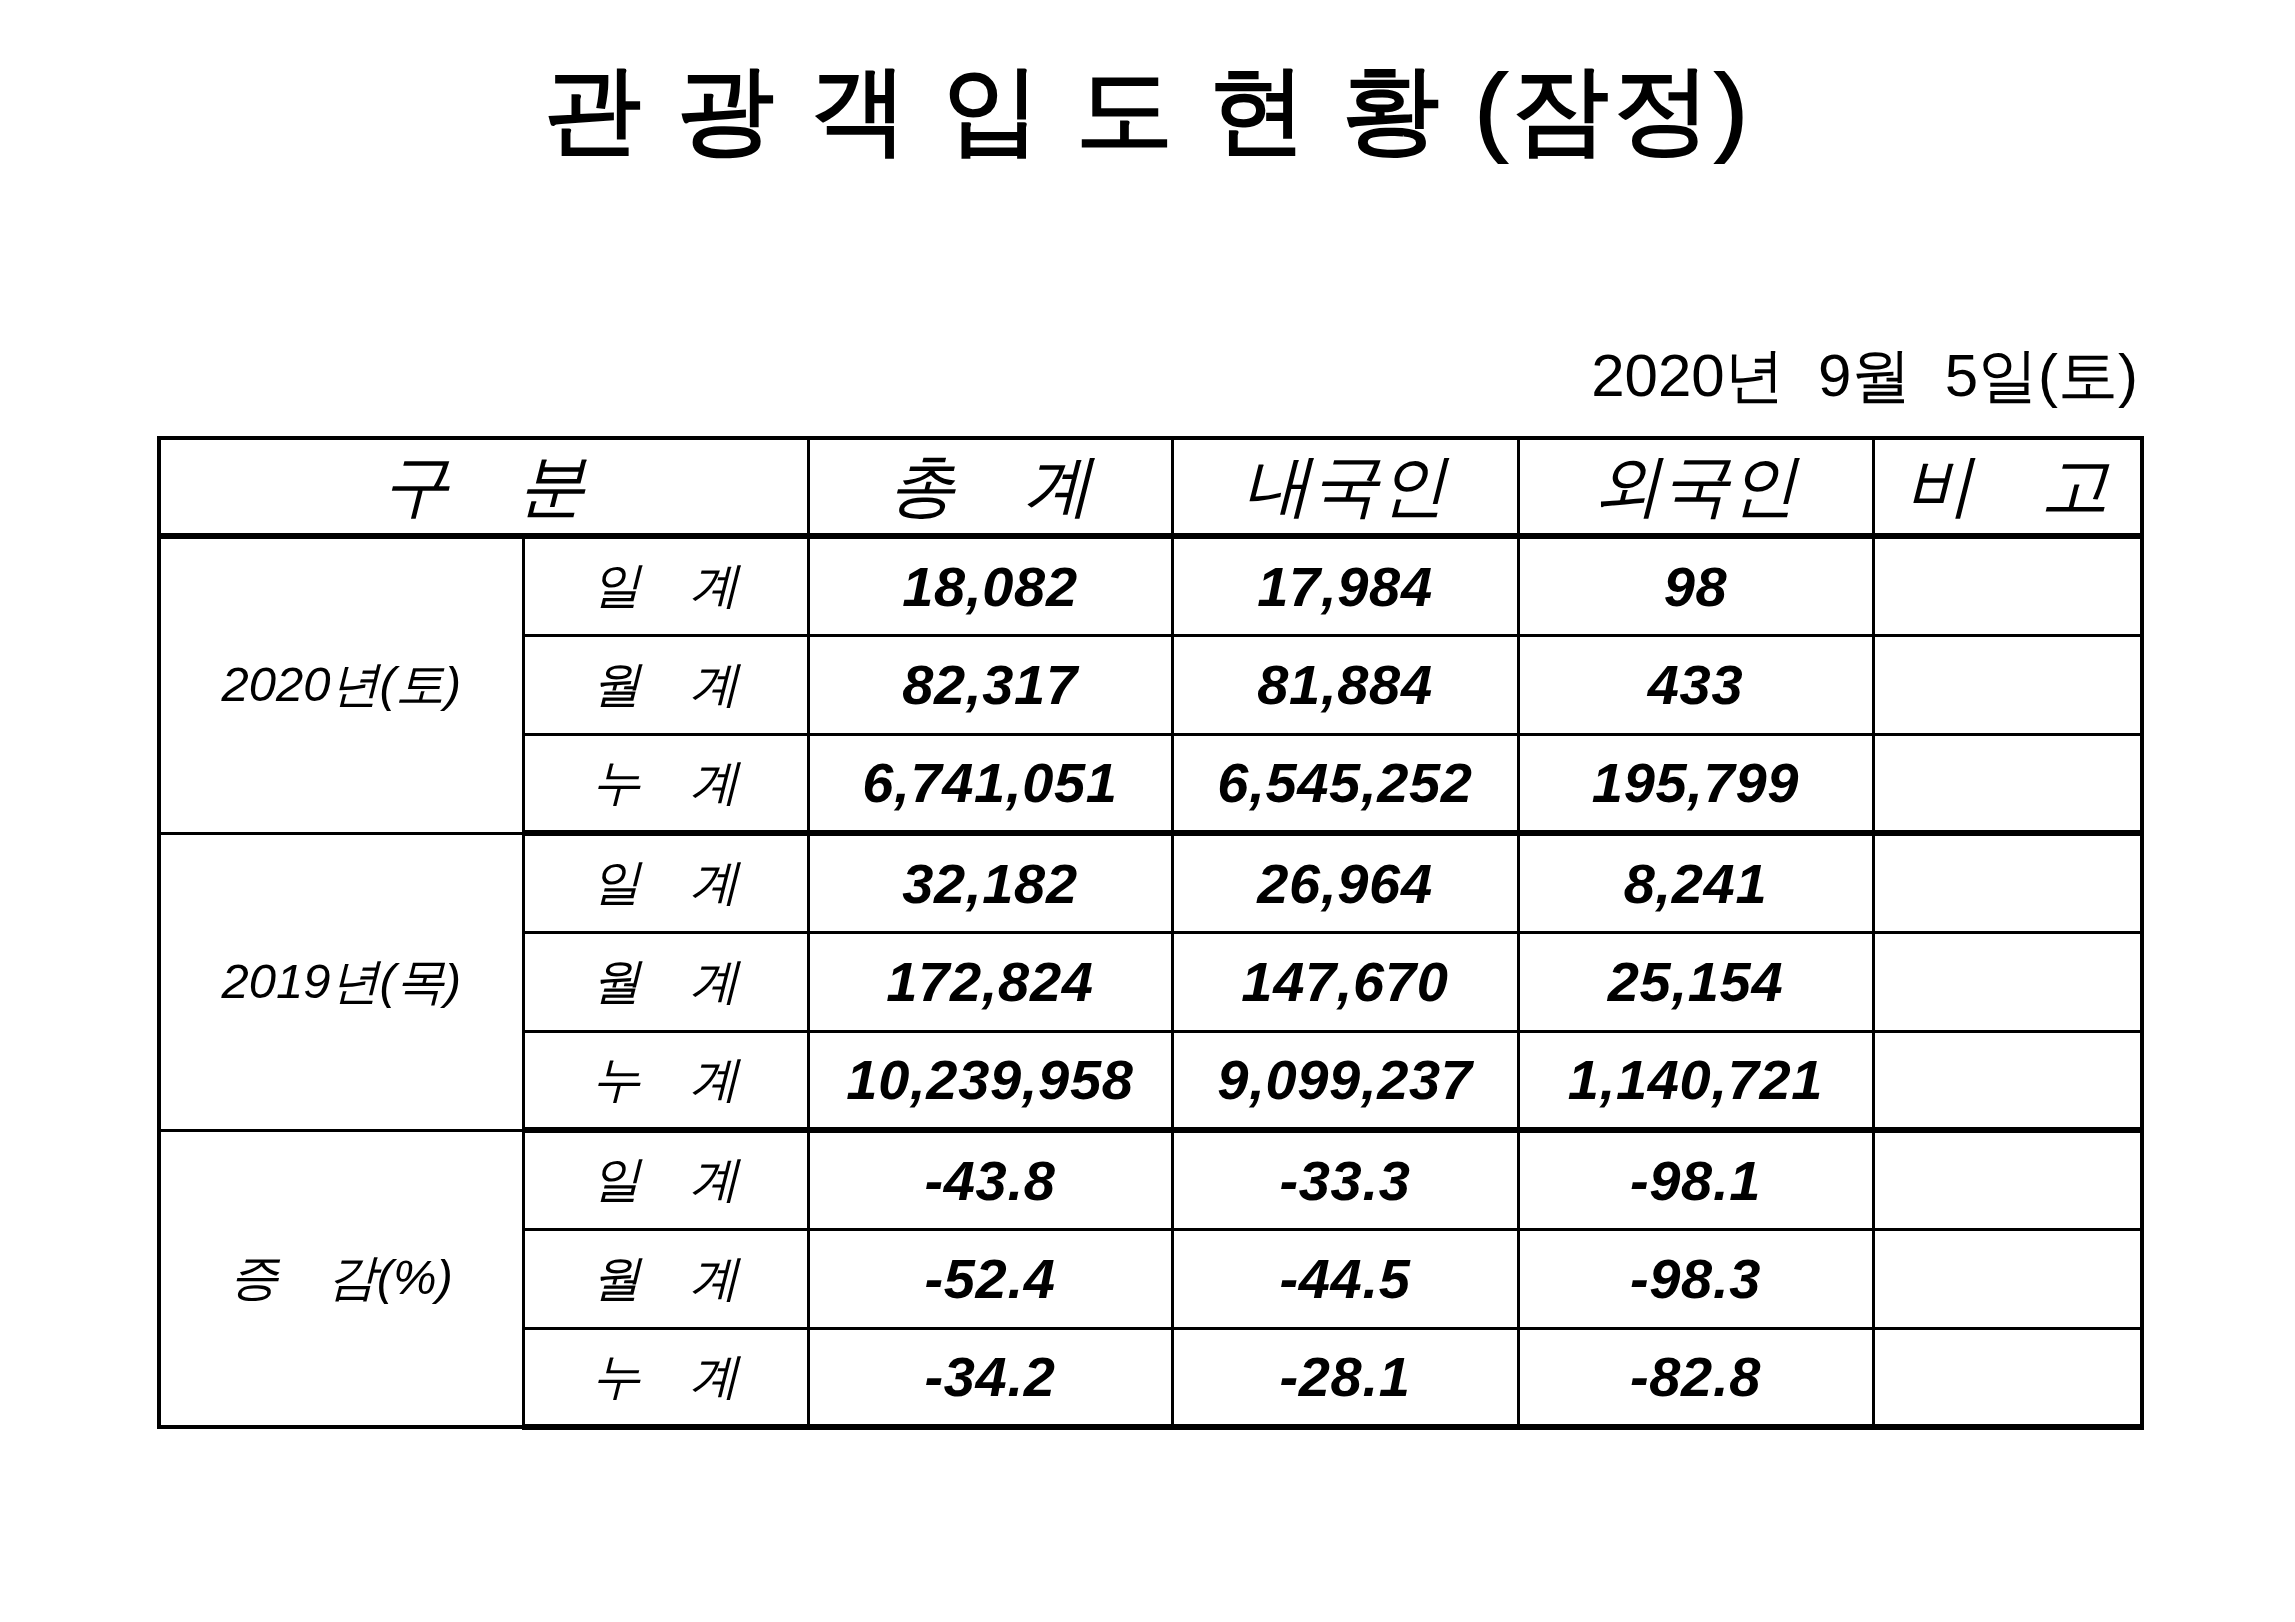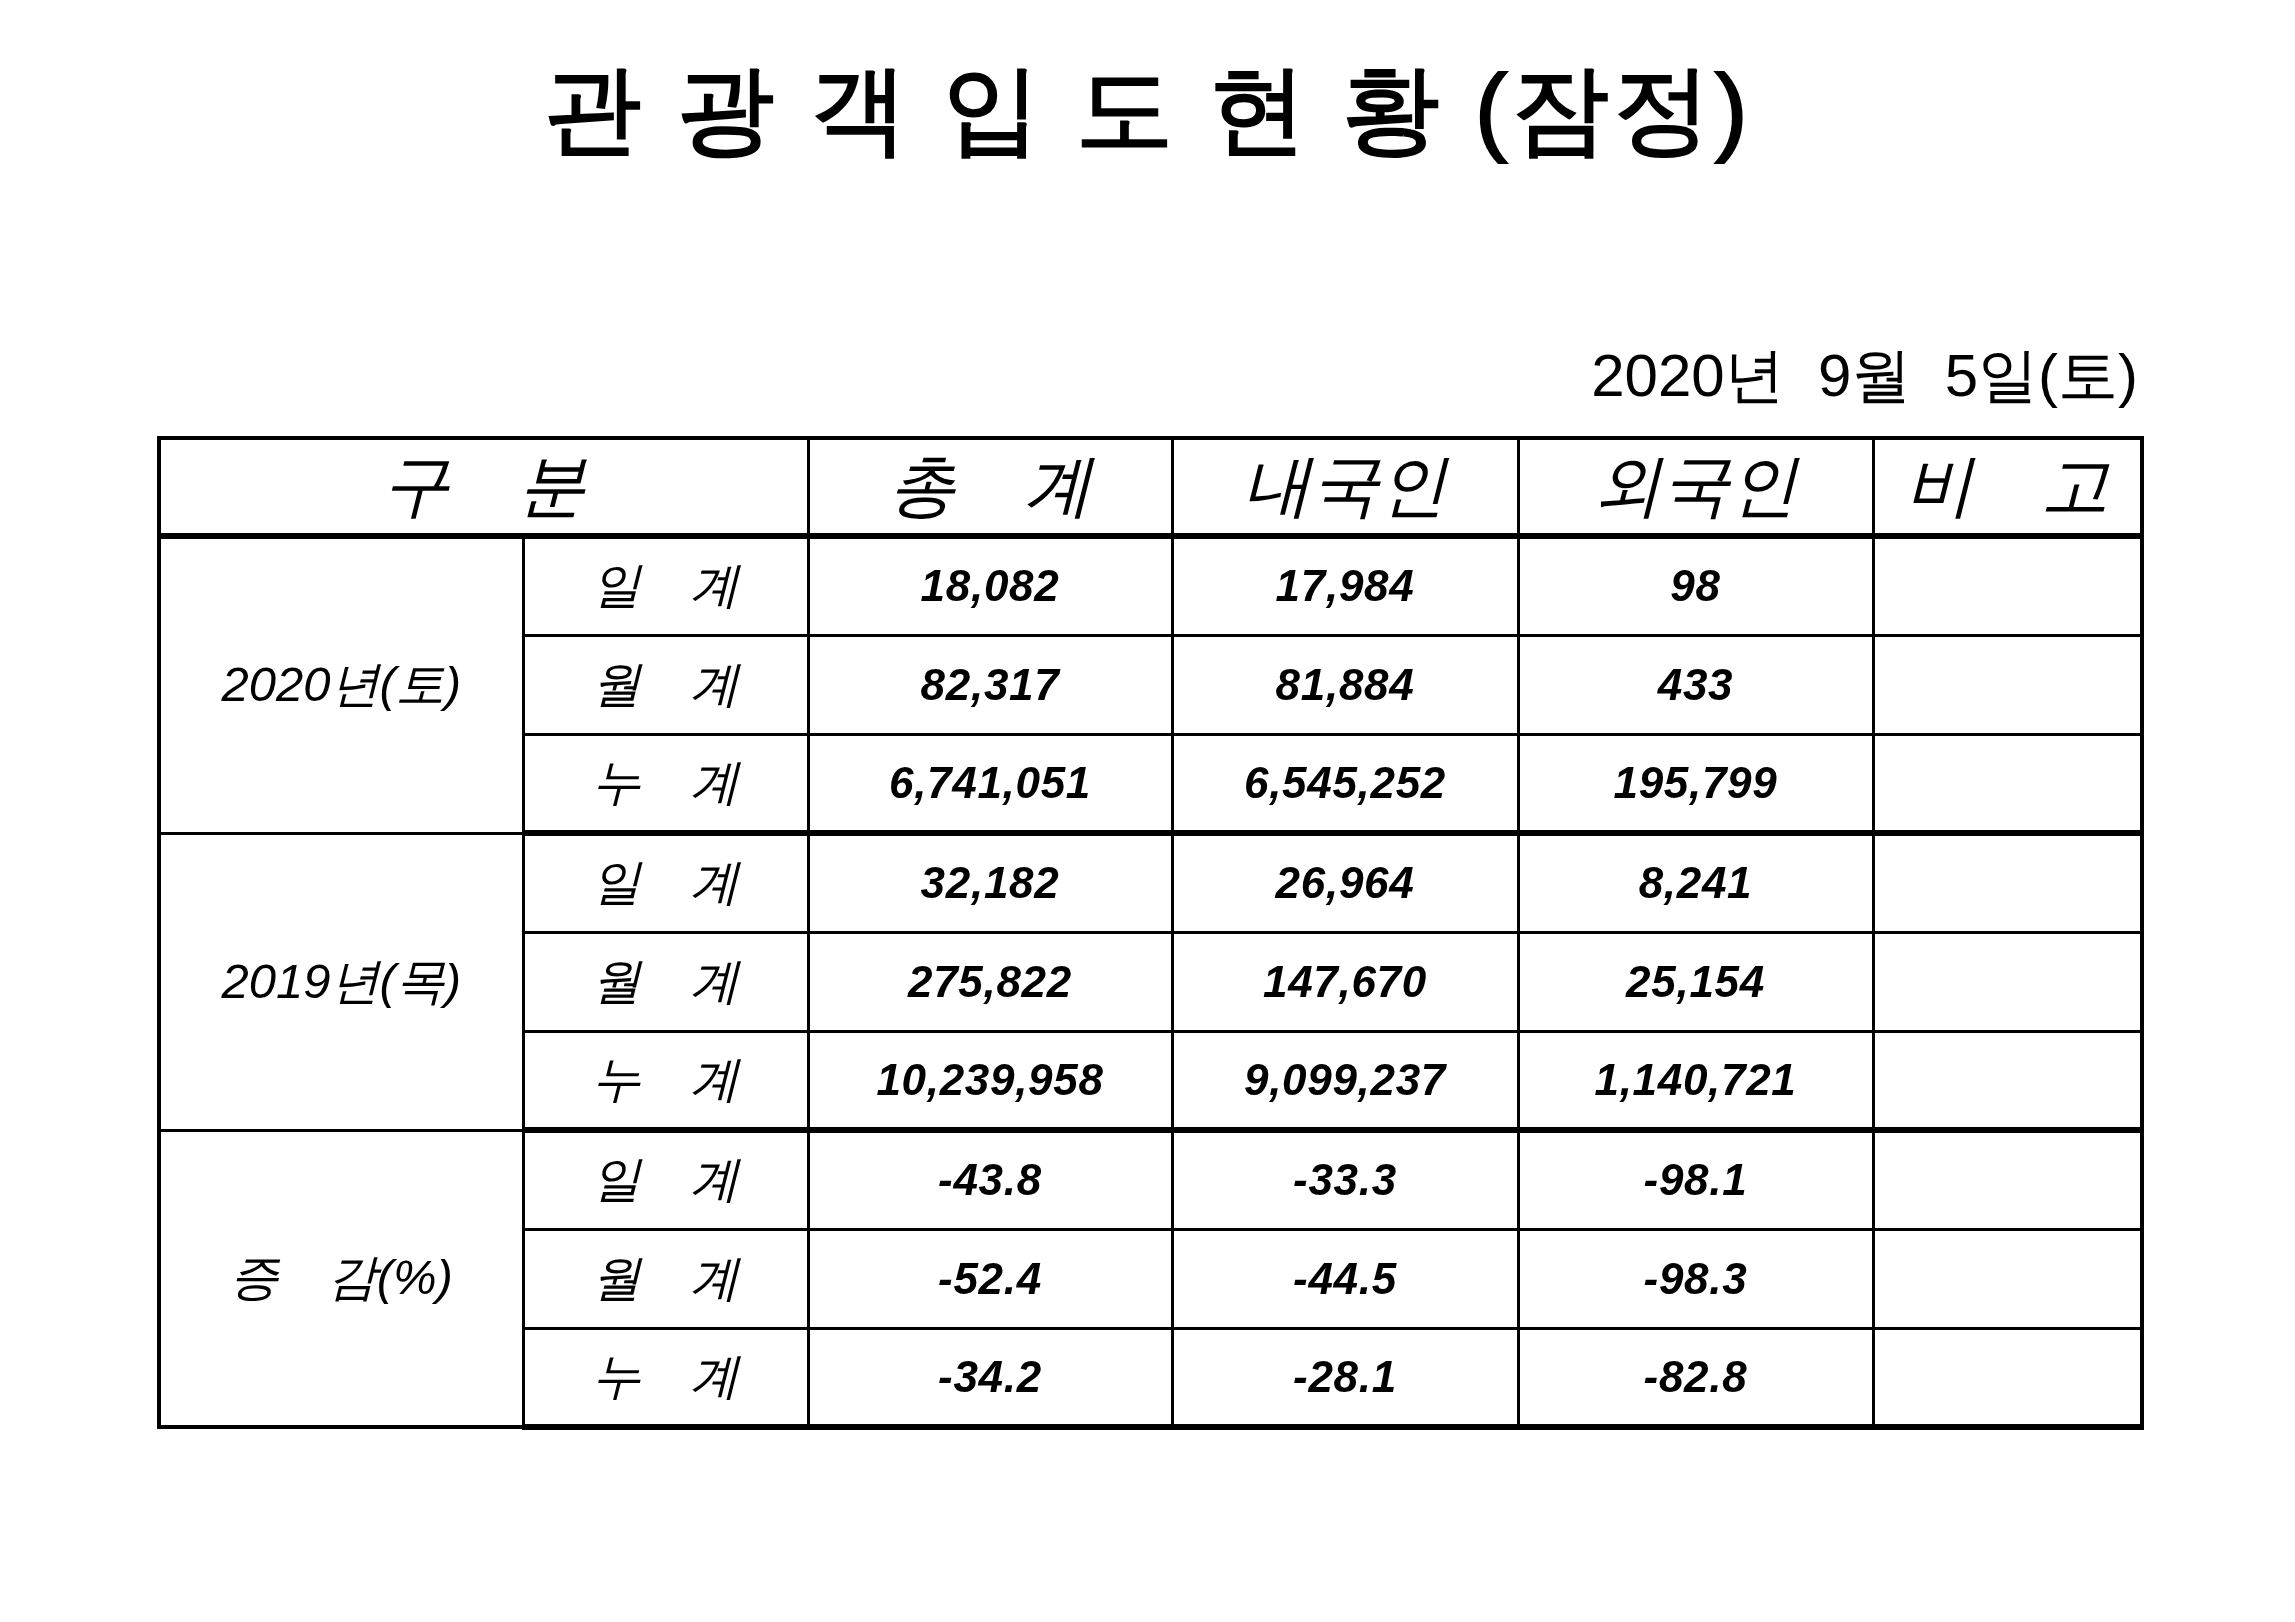--- a/index.html
+++ b/index.html
@@ -62,21 +62,21 @@
     font-size: 68px;
     border-bottom: 6.5px solid #000;
     white-space: pre;
   }
   td.year-label,
   td.sub-label {
     font-size: 49px;
     white-space: pre;
   }
   td.num-cell {
-    font-size: 44px;
+    font-size: 56px;
     font-weight: bold;
     letter-spacing: 0.7px;
   }
   tr.group-end td { border-bottom: 6.5px solid #000; }
 </style>
 </head>
 <body>
 
 <div class="doc-title">관 광 객 입 도 현 황 (잠정)</div>
 <div class="doc-date">2020년  9월  5일(토)</div>
@@ -127,21 +127,21 @@
     <tr>
       <td rowspan="3" class="year-label">2019년(목)</td>
       <td class="sub-label">일　계</td>
       <td class="num-cell">32,182</td>
       <td class="num-cell">26,964</td>
       <td class="num-cell">8,241</td>
       <td class="note-cell"></td>
     </tr>
     <tr>
       <td class="sub-label">월　계</td>
-      <td class="num-cell">275,822</td>
+      <td class="num-cell">172,824</td>
       <td class="num-cell">147,670</td>
       <td class="num-cell">25,154</td>
       <td class="note-cell"></td>
     </tr>
     <tr class="group-end">
       <td class="sub-label">누　계</td>
       <td class="num-cell">10,239,958</td>
       <td class="num-cell">9,099,237</td>
       <td class="num-cell">1,140,721</td>
       <td class="note-cell"></td>

